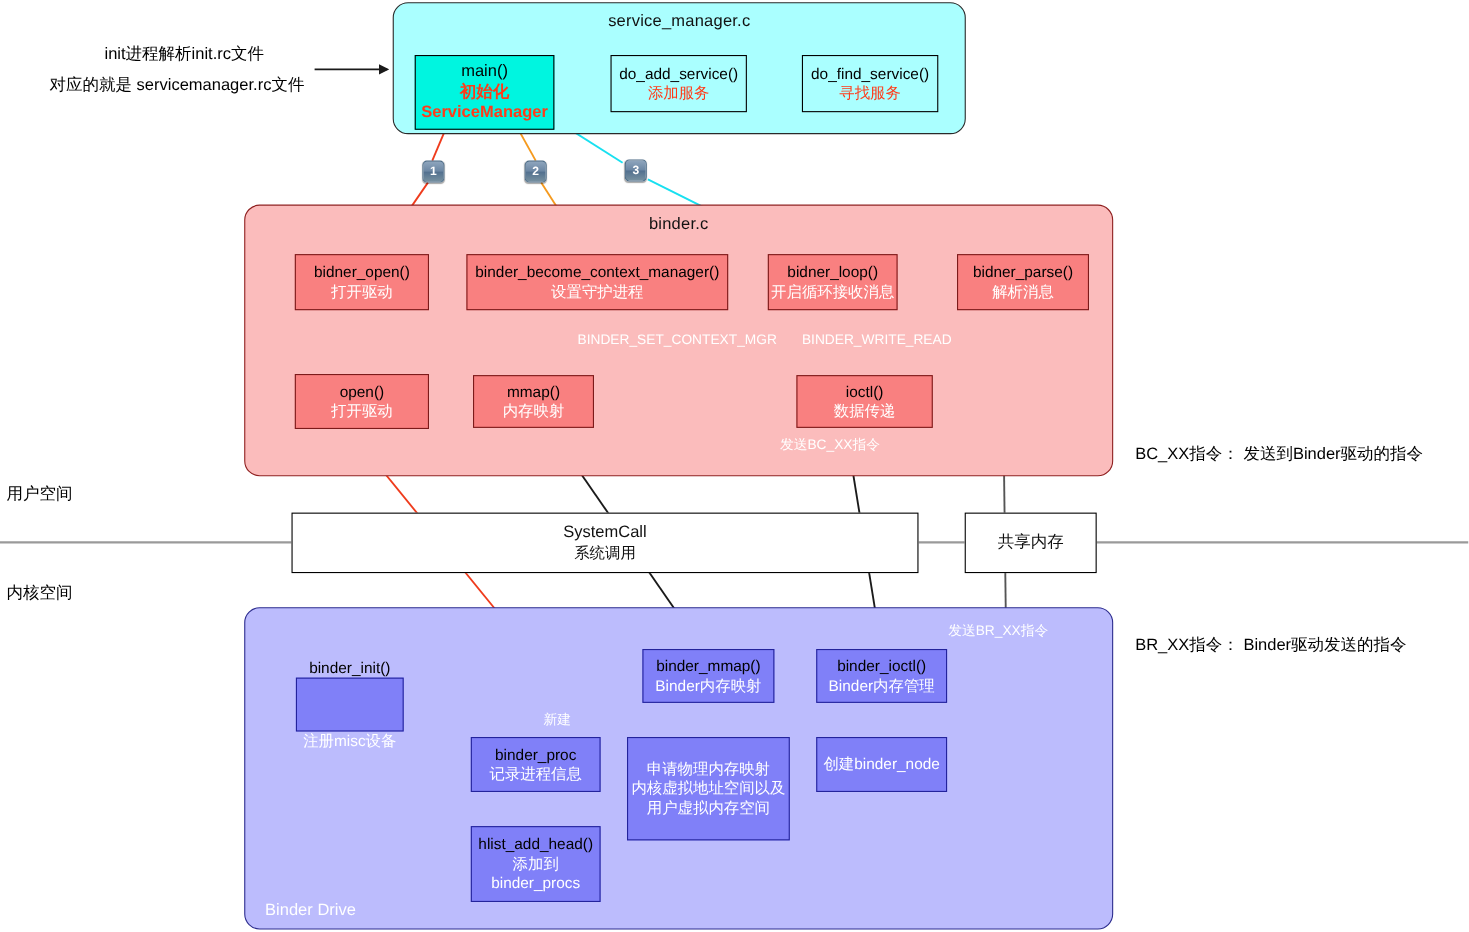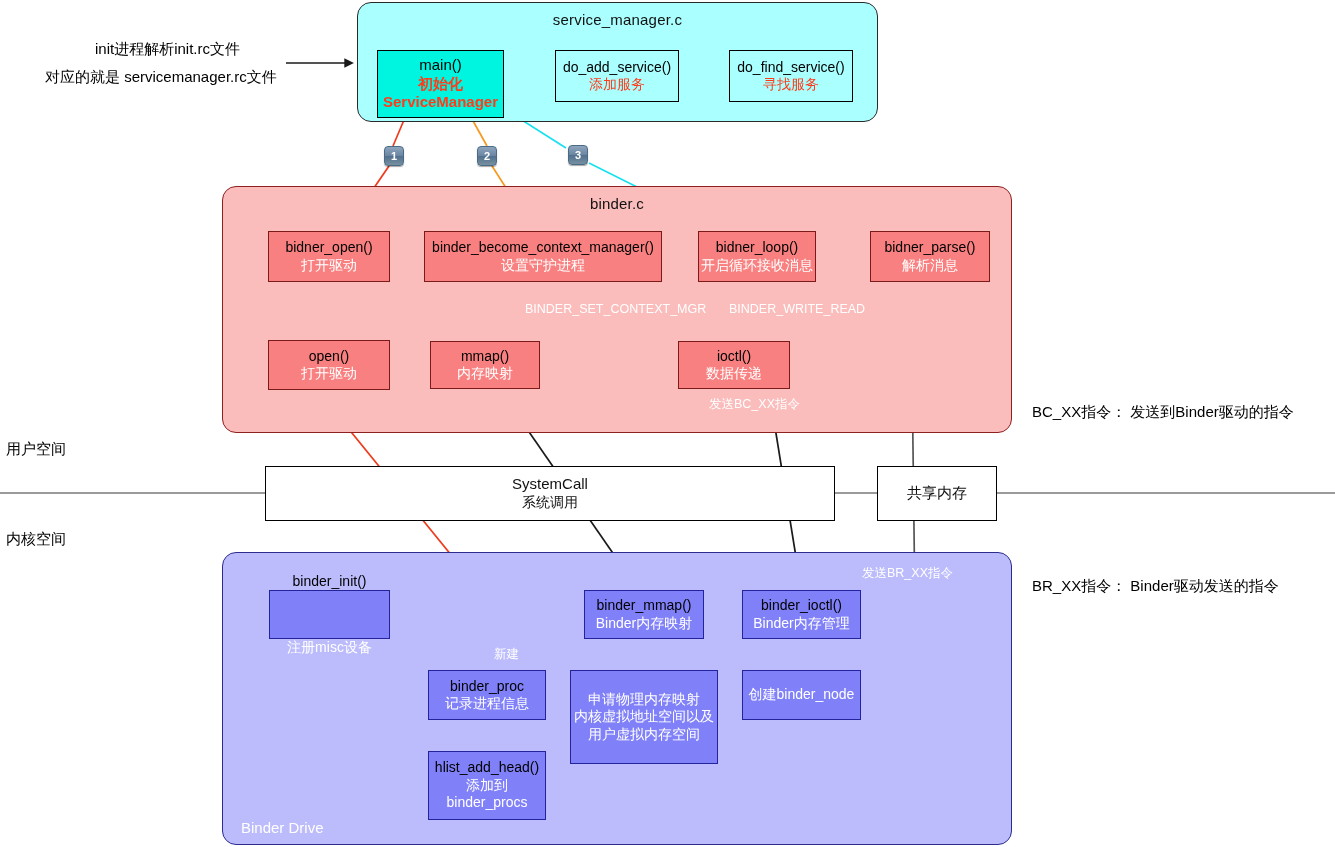--- a/index.html
+++ b/index.html
@@ -299,21 +299,21 @@
   <div class="abs box box-red" style="left:268px; top:340px; width:122px; height:50px;">
     <div class="l1">open()</div>
     <div class="l2">打开驱动</div>
   </div>
 
   <div class="abs box box-red" style="left:430px; top:341px; width:110px; height:48px;">
     <div class="l1">mmap()</div>
     <div class="l2">内存映射</div>
   </div>
 
-  <div class="abs box box-red" style="left:678px; top:341px; width:112px; height:48px;">
+  <div class="abs box box-red" style="left:724px; top:341px; width:124px; height:48px;">
     <div class="l1">ioctl()</div>
     <div class="l2">数据传递</div>
   </div>
 
   <div class="label-white" style="left:525px; top:302px;">BINDER_SET_CONTEXT_MGR</div>
   <div class="label-white" style="left:729px; top:302px;">BINDER_WRITE_READ</div>
   <div class="label-white" style="left:709px; top:396px;">发送BC_XX指令</div>
 
   <div class="space-label" style="left:6px; top:440px;">用户空间</div>
   <div class="space-label" style="left:6px; top:530px;">内核空间</div>
@@ -324,21 +324,21 @@
   </div>
 
   <div class="abs box box-white" style="left:877px; top:466px; width:120px; height:55px;">
     <div class="l1">共享内存</div>
   </div>
 
   <div class="abs panel panel-kernel" style="left:222px; top:552px; width:790px; height:293px;">
     <div class="panel-foot">Binder Drive</div>
   </div>
 
-  <div class="abs box box-blue" style="left:269px; top:590px; width:121px; height:49px;gap:48px;">
+  <div class="abs box box-blue" style="left:269px; top:616px; width:98px; height:49px;gap:48px;">
     <div class="l1">binder_init()</div>
     <div class="l2">注册misc设备</div>
   </div>
 
 
   <div class="abs box box-blue" style="left:584px; top:590px; width:120px; height:49px;">
     <div class="l1">binder_mmap()</div>
     <div class="l2">Binder内存映射</div>
   </div>
 

